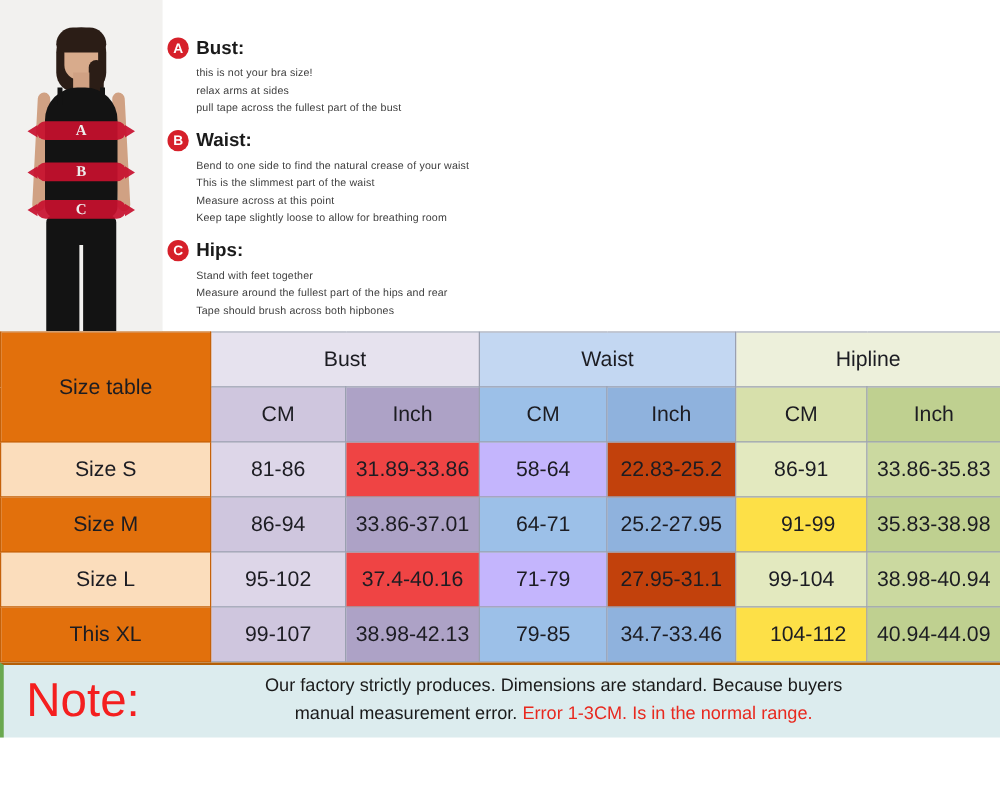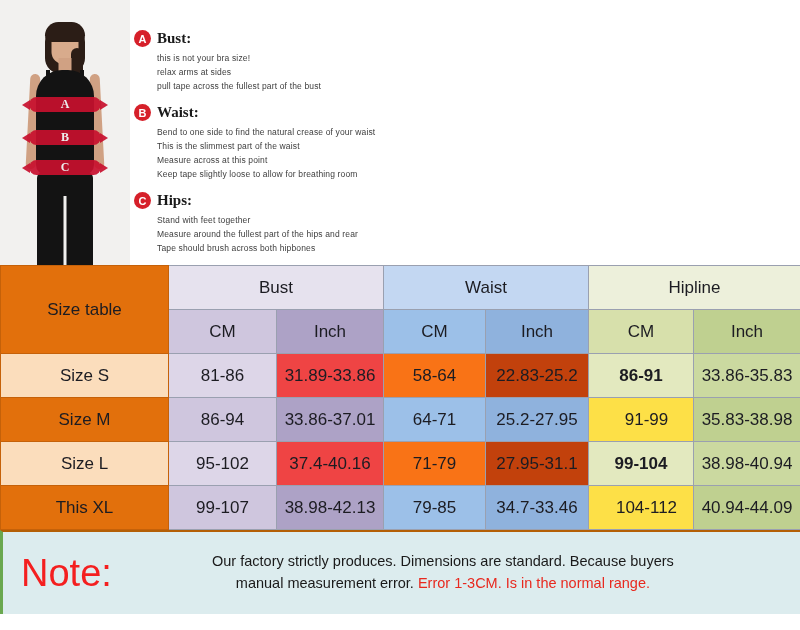--- a/index.html
+++ b/index.html
@@ -113,21 +113,20 @@
     font-size: 11px;
     font-weight: bold;
     display: flex; align-items: center; justify-content: center;
     font-family: "Liberation Sans", sans-serif;
     flex: 0 0 17px;
   }
   .guide-title {
     font-size: 15px;
     font-weight: bold;
     color: #1a1a1a;
-    font-family: Liberation Serif, serif;
   }
   .guide-line {
     font-size: 8.5px;
     color: #3d3d3d;
     line-height: 1.62;
     padding-left: 23px;
     letter-spacing: 0.15px;
   }
 
   
@@ -173,33 +172,33 @@
 
   .row-light .lbl { background: #fbddbc; }
   .row-dark  .lbl { background: #e2700c; }
   .lbl { color:#2a1c10; font-size: 17px; border-color:#c56109 !important; }
 
   .row-light .v-bust-cm  { background: #ddd6e8; }
   .row-dark  .v-bust-cm  { background: #cfc6de; }
   .row-light .v-bust-in  { background: #ef4444; }
   .row-dark  .v-bust-in  { background: #ada2c6; }
 
-  .row-light .v-waist-cm { background: #f97316; margin-left: 44px; }
+  .row-light .v-waist-cm { background: #c4b5fd; margin-left: 44px; }
   .row-dark  .v-waist-cm { background: #9cc0e8; }
   .row-light .v-waist-in { background: #c2410c; }
   .row-dark  .v-waist-in { background: #8fb2dd; }
 
-  .row-light .v-hip-cm   { background: #e3e9bf; font-weight: bold; }
+  .row-light .v-hip-cm   { background: #e3e9bf; }
   .row-dark  .v-hip-cm   { background: #fde047; padding-left: 11px; }
   .row-light .v-hip-in   { background: #cbd9a0; }
   .row-dark  .v-hip-in   { background: #bfd090; }
 
   
   .note {
-    height: 84px;
+    height: 60px;
     background: #dcecee;
     border-left: 3px solid #6aa84f;
     border-top: 2px solid #b45f06;
     display: flex;
     align-items: center;
     padding: 0 14px 0 18px;
   }
   .note-label {
     color: #f41f1f;
     font-size: 38px;

